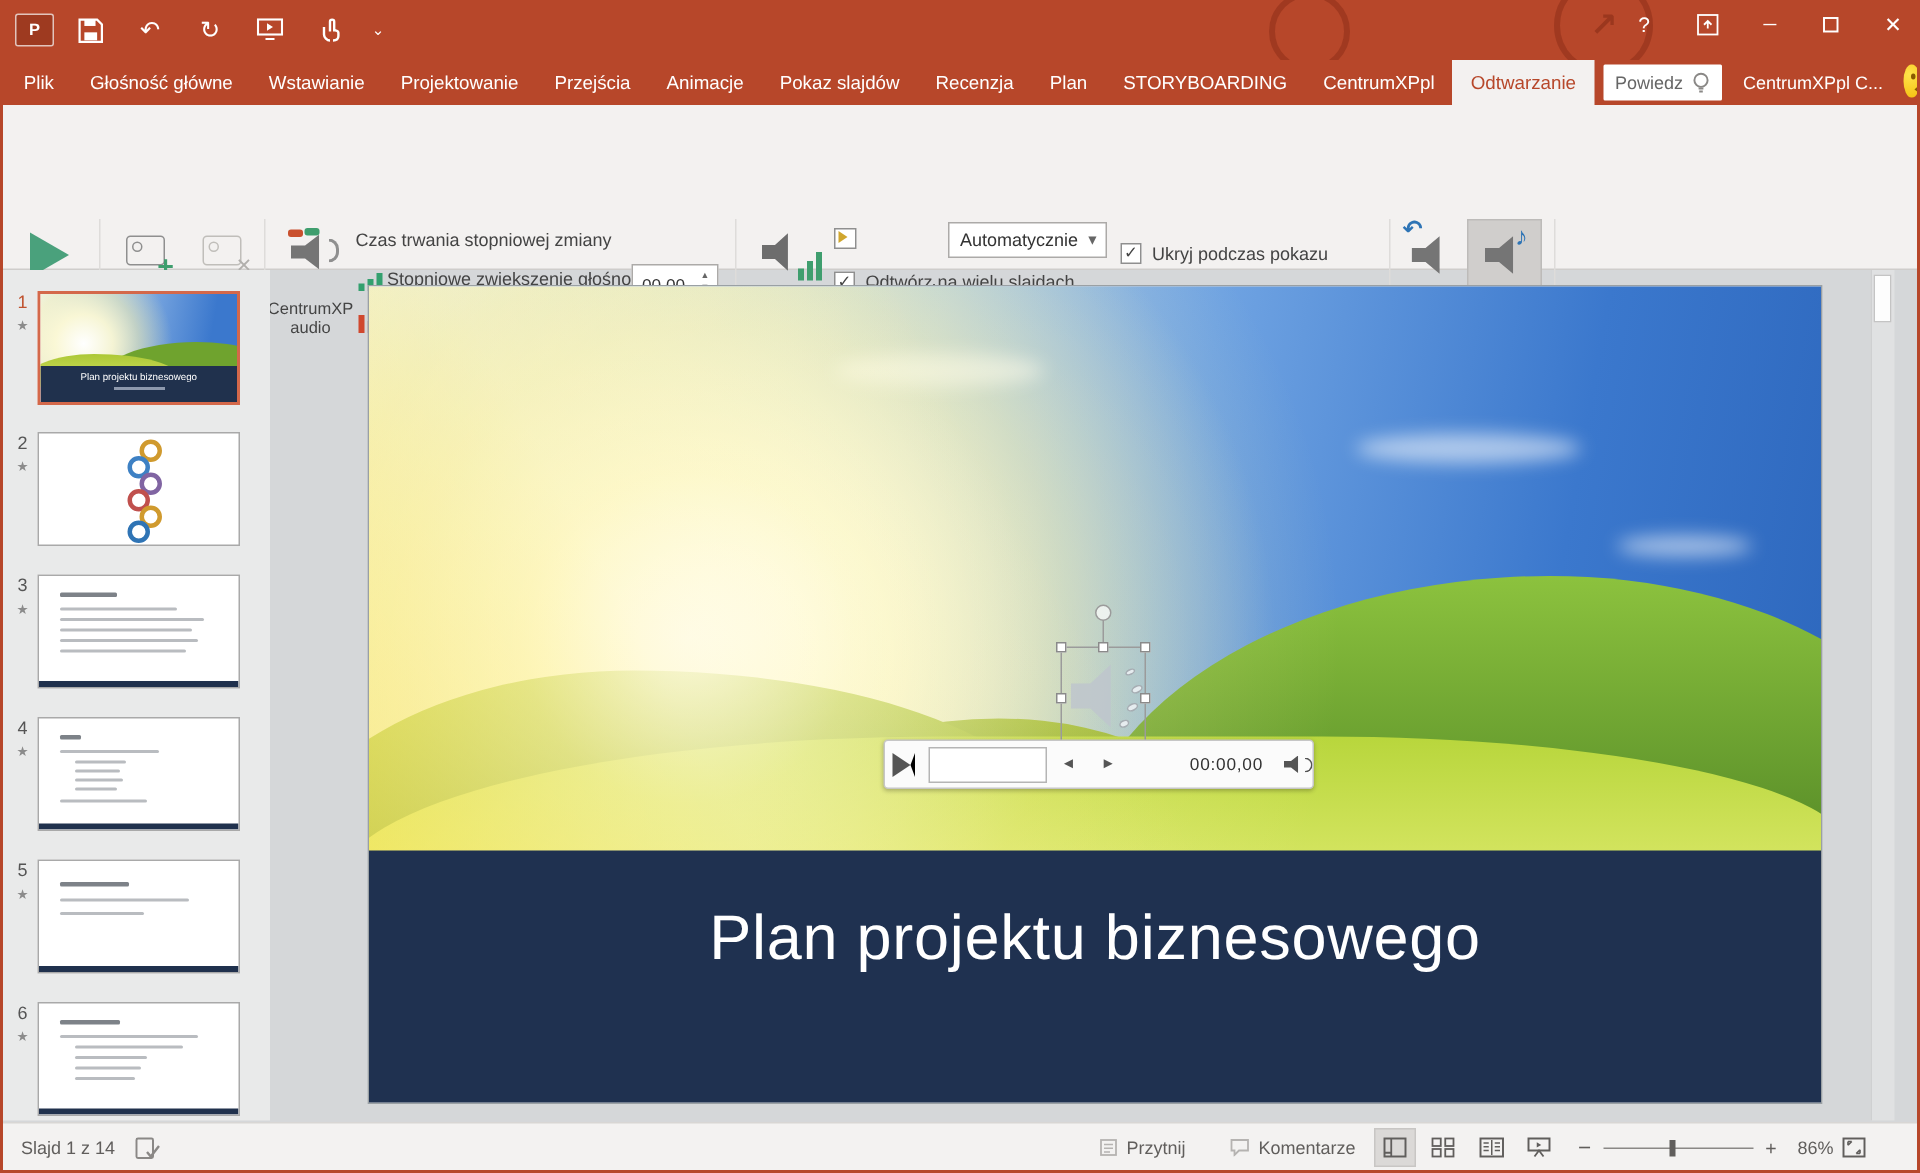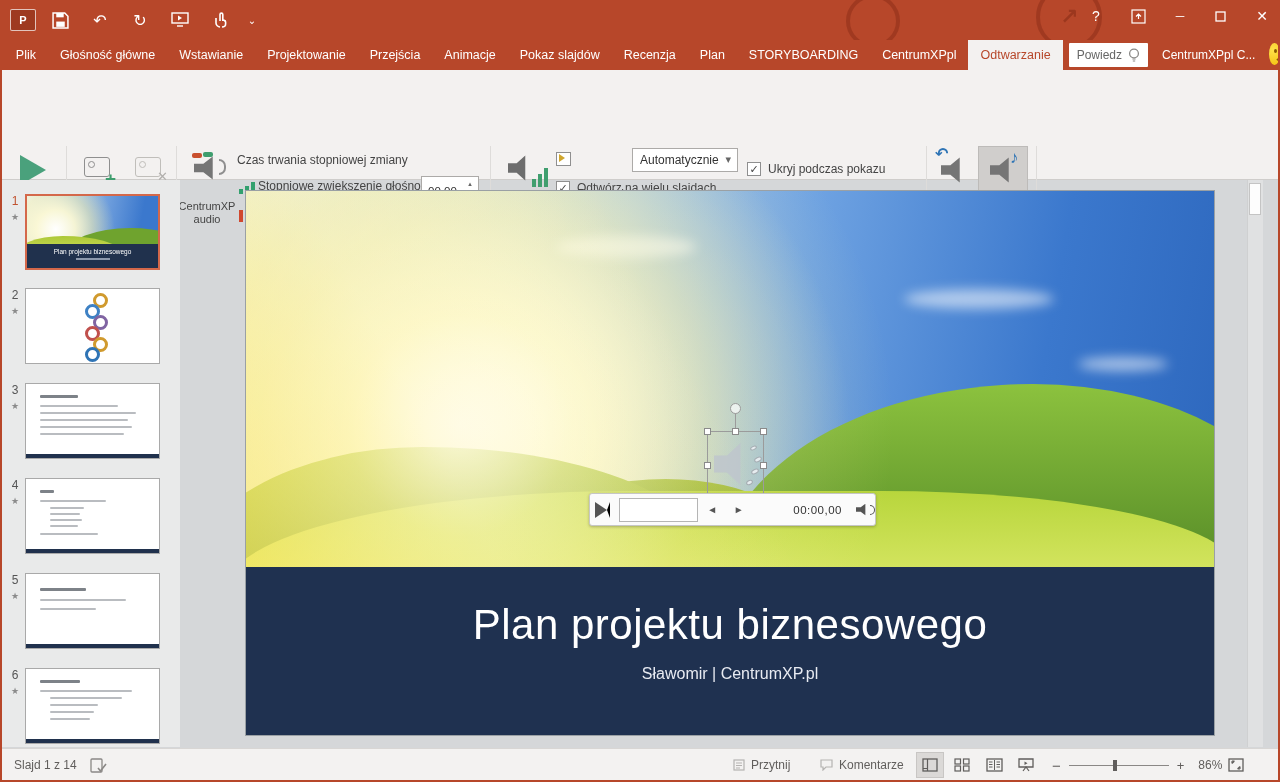--- a/index.html
+++ b/index.html
@@ -435,21 +435,20 @@
       <div style="width:30px; text-align:center; color:#555; font-size:10px;">►</div>
       <div class="ptime" style="margin-left:10px;">00:00,00</div>
       <div style="margin-left:14px; display:flex; align-items:center;">
         <span class="pspk"></span>
           <span class="parc"></span>
       </div>
     </div>
 
     <div class="navy-band">
       <div class="slide-title">Plan projektu biznesowego</div>
-      <div class="slide-subtitle">Sławomir | CentrumXP.pl</div>
     </div>
   </div>
 
   <div class="scroll-track"></div>
   <div class="scroll-thumb"></div>
 
   <div class="statusbar">
     <div class="sb-item" style="left:14px;">
       <span>Slajd 1 z 14</span>
     </div>

